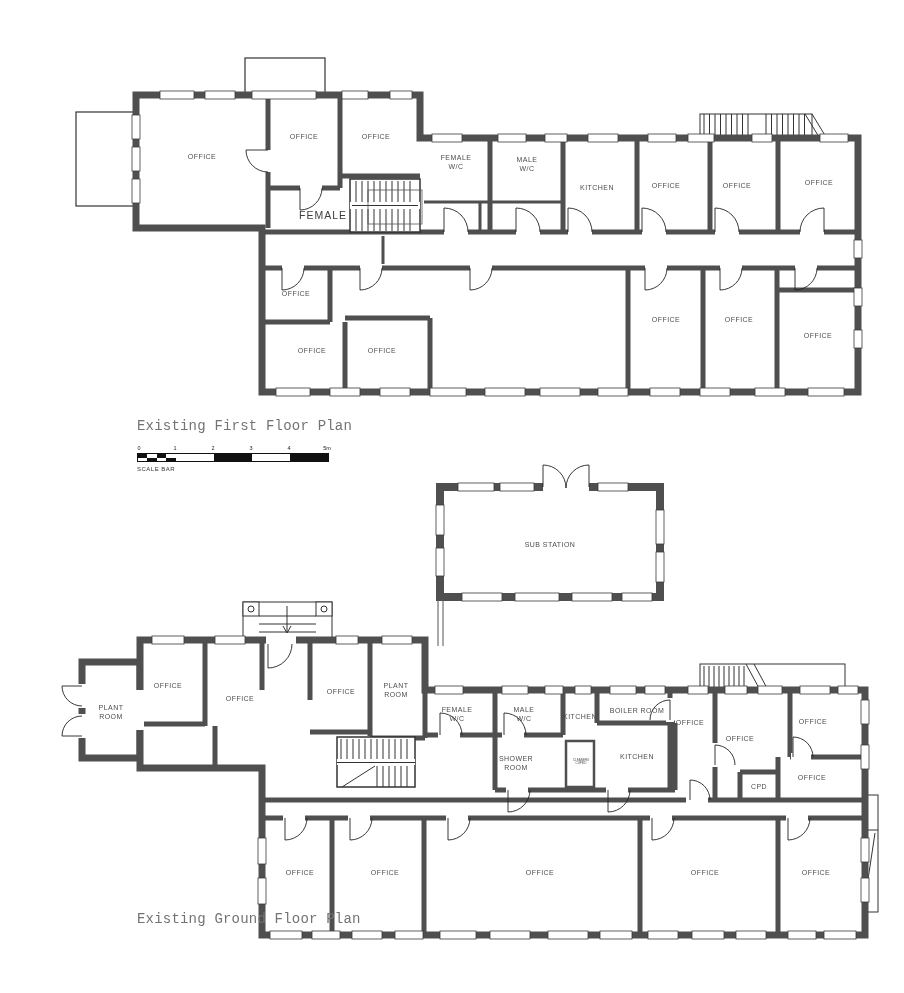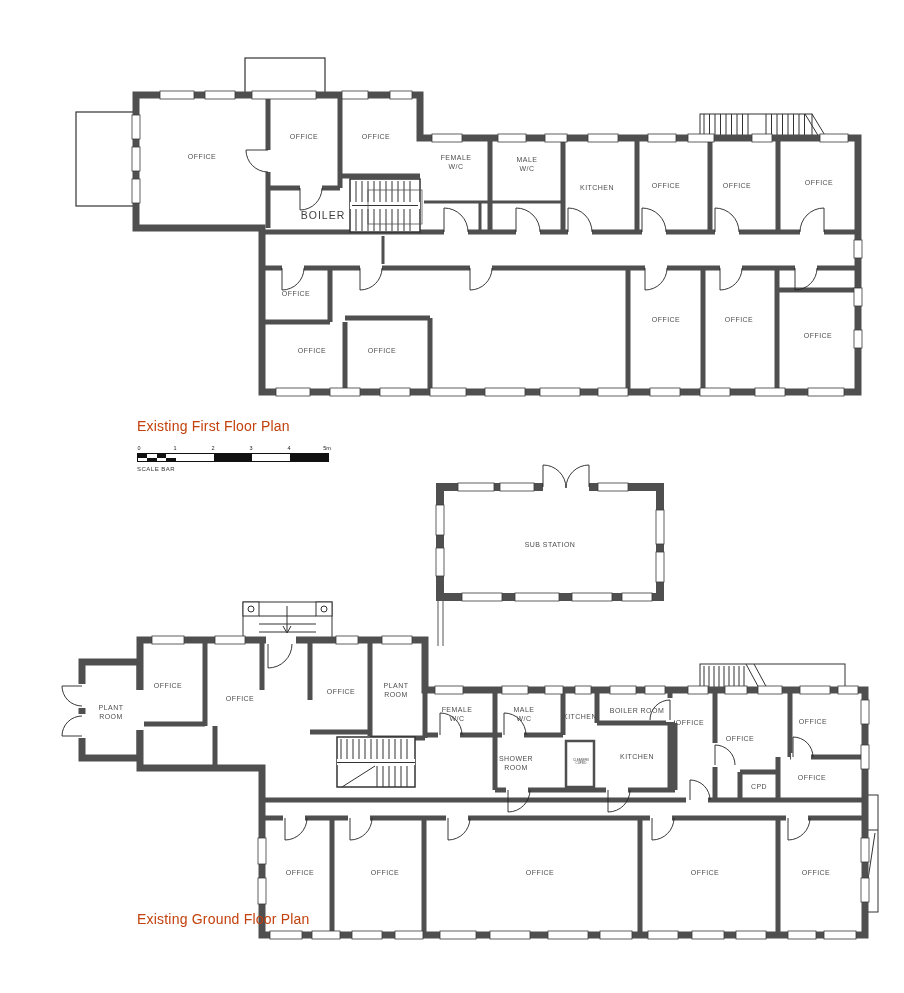--- a/index.html
+++ b/index.html
@@ -4,21 +4,21 @@
 <style>
   html,body{margin:0;padding:0;}
   body{width:904px;height:993px;background:#ffffff;position:relative;
        font-family:"Liberation Sans",sans-serif;overflow:hidden;}
   svg{position:absolute;left:0;top:0;}
   .lbl{position:absolute;transform:translate(-50%,-50%);font-size:7px;
        letter-spacing:.45px;color:#4d4d4d;text-align:center;
        white-space:pre-line;line-height:1.3;}
   .lbl.big{font-size:10.5px;letter-spacing:1px;color:#3d3d3d;}
   .lbl.tiny{font-size:3px;letter-spacing:0;line-height:1.1;}
-  .title{position:absolute;font-size:14px;color:#c2410c;letter-spacing:.2px;}
+  .title{position:absolute;font-size:14px;color:#737373;letter-spacing:.2px;font-family:Liberation Mono, monospace;}
   .scalebar{position:absolute;left:137px;top:445px;width:200px;}
   .sb-ticks{position:relative;height:8px;font-size:5.5px;color:#222;}
   .sb-ticks span{position:absolute;transform:translateX(-50%);top:0;}
   .sb-bar{position:relative;width:190px;height:7px;border:1px solid #111;
           background:#fff;box-sizing:content-box;}
   .sb-seg{position:absolute;top:0;height:7px;}
   .sb-check-top{position:absolute;left:0;top:0;width:38px;height:3.5px;
        background:repeating-linear-gradient(90deg,#111 0 9.5px,#fff 9.5px 19px);}
   .sb-check-bot{position:absolute;left:0;top:3.5px;width:38px;height:3.5px;
        background:repeating-linear-gradient(90deg,#fff 0 9.5px,#111 9.5px 19px);}
@@ -217,21 +217,21 @@
       <rect x="136" y="690" width="8" height="40"></rect>
     </g>
 
     <path fill="none" stroke="#222" stroke-width="0.9" d="M268,644 V668 M292,644 A24,24 0 0 1 268,668 M82,686 H62 M62,686 A20,20 0 0 0 82,706 M82,736 H62 M62,736 A20,20 0 0 1 82,716 M440,713 V735 M440,713 A22,22 0 0 1 462,735 M504,713 V735 M504,713 A22,22 0 0 1 526,735 M508,790 V812 M530,790 A22,22 0 0 1 508,812 M608,790 V812 M630,790 A22,22 0 0 1 608,812 M670,720 V700 M670,700 A20,20 0 0 0 650,720 M690,800 V780 M690,780 A20,20 0 0 1 710,800 M715,765 V745 M715,745 A20,20 0 0 1 735,765 M793,737 V757 M793,737 A20,20 0 0 1 813,757 M285,818 V840 M307,818 A22,22 0 0 1 285,840 M350,818 V840 M372,818 A22,22 0 0 1 350,840 M448,818 V840 M470,818 A22,22 0 0 1 448,840 M652,818 V840 M674,818 A22,22 0 0 1 652,840 M788,818 V840 M810,818 A22,22 0 0 1 788,840"></path>
   </g>
 </svg>
 
 <div class="lbl" style="left:202px;top:157px">OFFICE</div>
 <div class="lbl" style="left:304px;top:137px">OFFICE</div>
 <div class="lbl" style="left:376px;top:137px">OFFICE</div>
-<div class="lbl big" style="left:323px;top:216px">BOILER</div>
+<div class="lbl big" style="left:323px;top:216px">FEMALE</div>
 <div class="lbl" style="left:456px;top:162px">FEMALE
 W/C</div>
 <div class="lbl" style="left:527px;top:164px">MALE
 W/C</div>
 <div class="lbl" style="left:597px;top:188px">KITCHEN</div>
 <div class="lbl" style="left:666px;top:186px">OFFICE</div>
 <div class="lbl" style="left:737px;top:186px">OFFICE</div>
 <div class="lbl" style="left:819px;top:183px">OFFICE</div>
 <div class="lbl" style="left:296px;top:294px">OFFICE</div>
 <div class="lbl" style="left:312px;top:351px">OFFICE</div>

